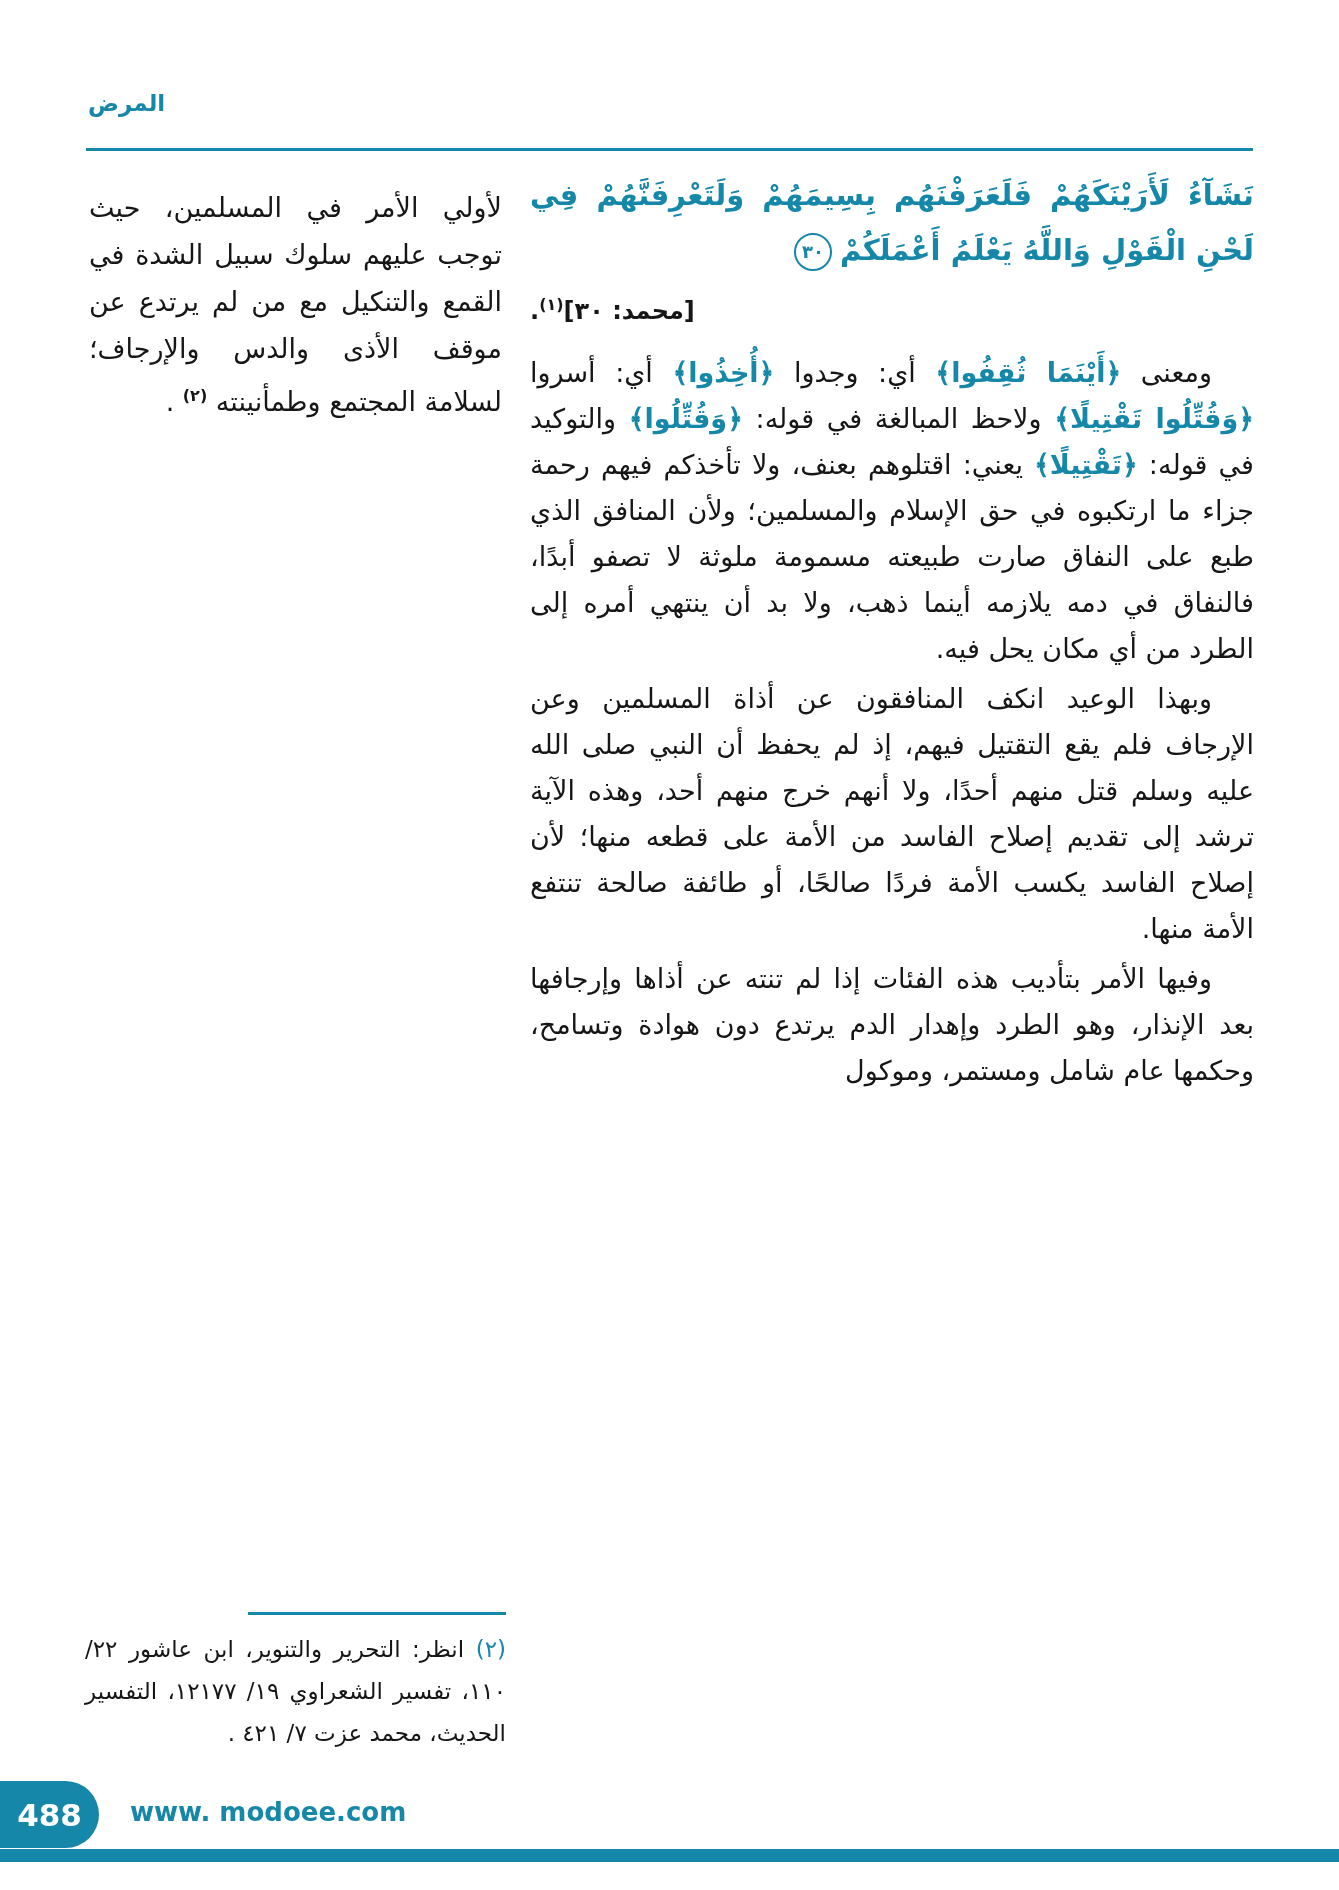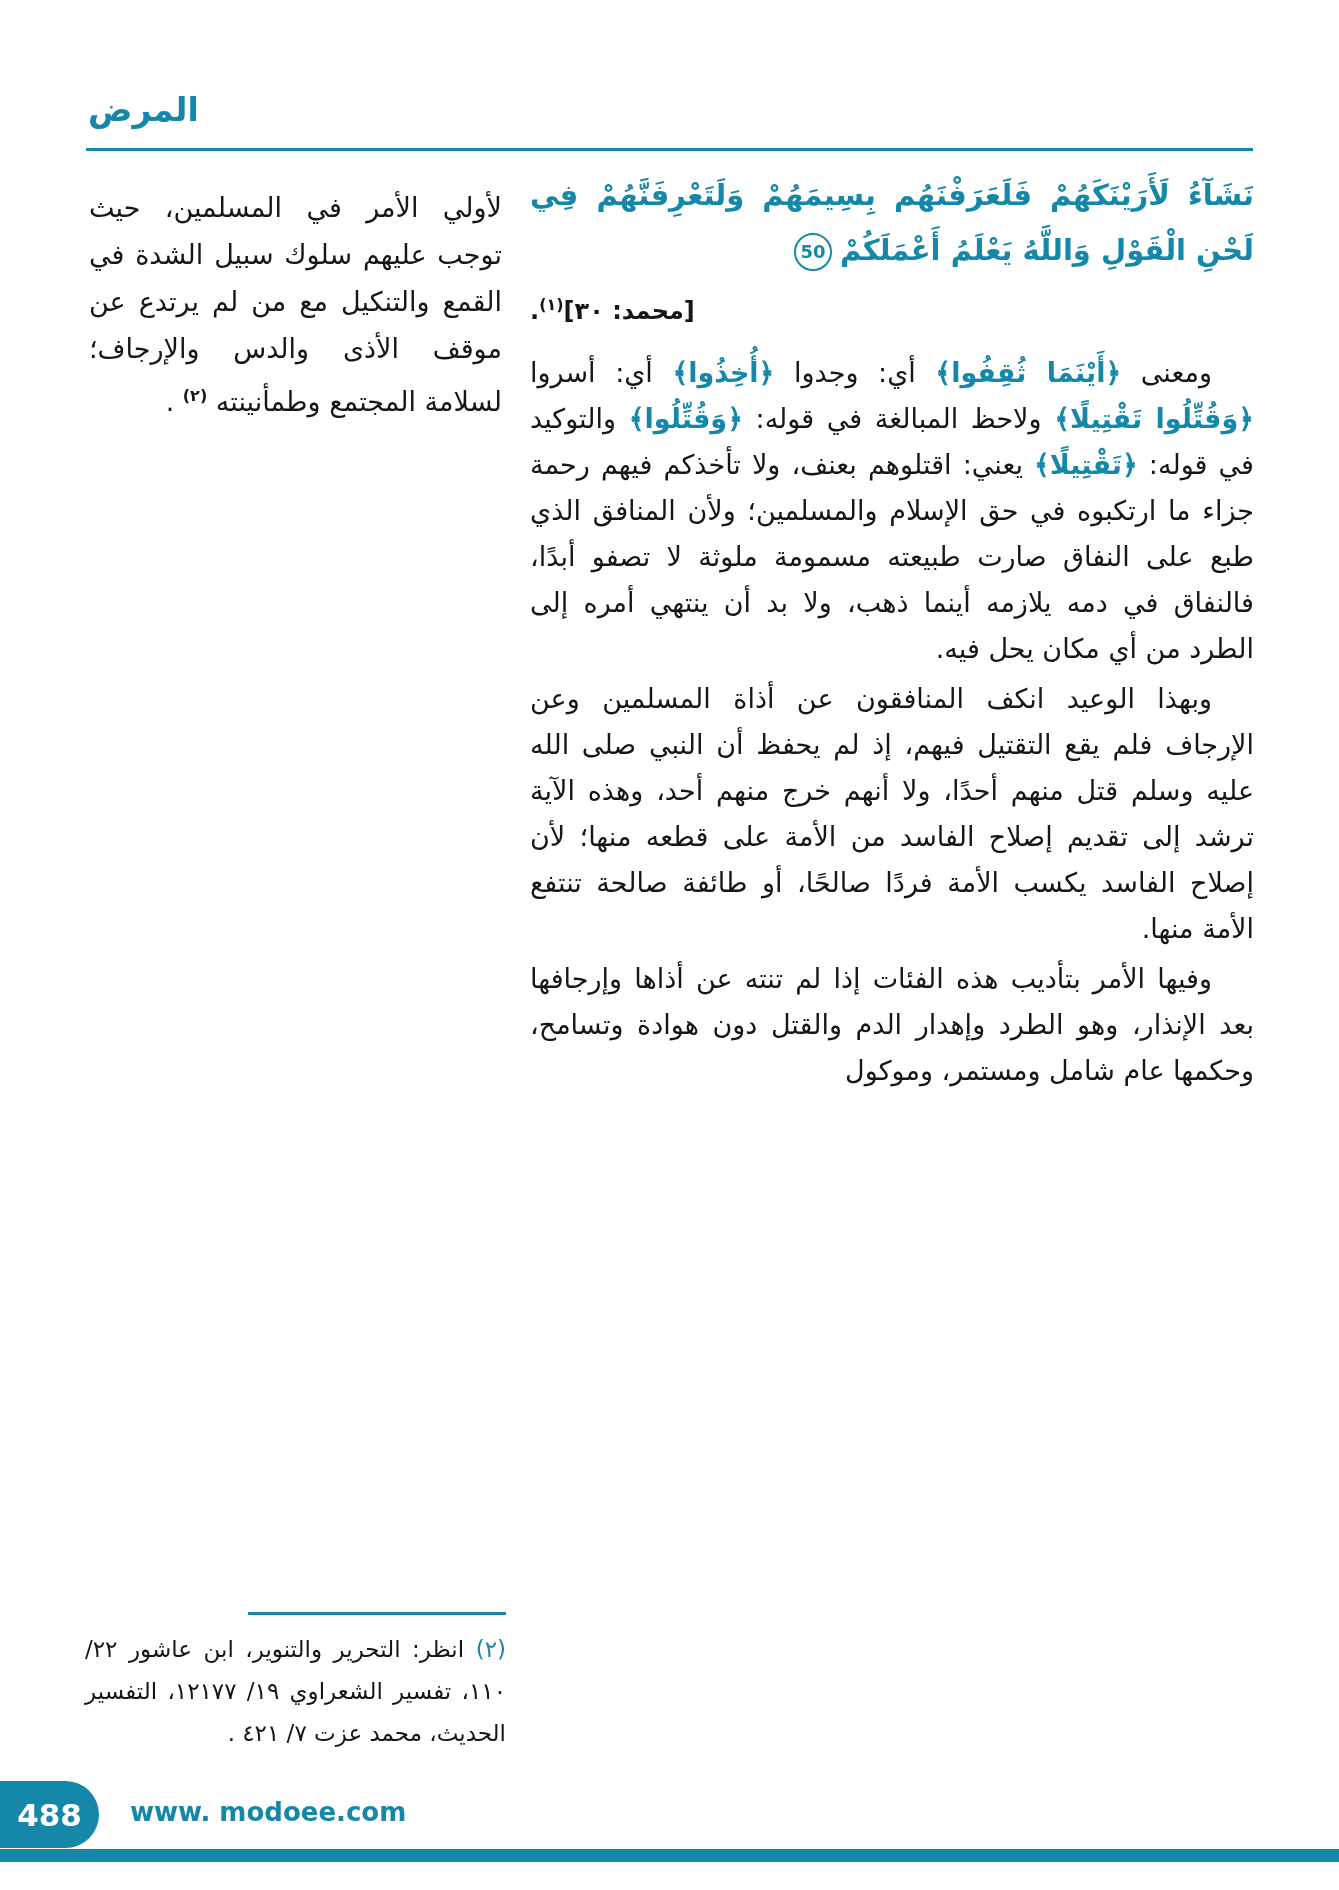--- a/index.html
+++ b/index.html
@@ -5,21 +5,21 @@
   :root { --accent:#1587a8; --ink:#161616; }
   * { box-sizing:border-box; }
   html,body { margin:0; padding:0; background:#ffffff; }
   .page {
     position:relative; width:1339px; height:1890px; margin:0 auto;
     background:#ffffff; overflow:hidden;
     font-family:"DejaVu Sans", sans-serif; color:var(--ink);
   }
   .header-title {
     position:absolute; left:88px; top:90px;
-    font-size:33px; font-weight:bold; color:var(--accent); direction:rtl;
+    font-size:23px; font-weight:bold; color:var(--accent); direction:rtl;
   }
   .header-rule {
     position:absolute; left:86px; right:86px; top:148px; height:3px;
     background:var(--accent);
   }
   .main-col {
     position:absolute; left:530px; top:168px; width:724px;
     direction:rtl; text-align:justify;
   }
   .verse {
@@ -74,30 +74,30 @@
 </head>
 <body>
 
 <div class="page">
 
   <div class="header-title">المرض</div>
   <div class="header-rule"></div>
 
   <div class="main-col">
     <div class="verse">
-      <span>نَشَآءُ لَأَرَيْنَكَهُمْ فَلَعَرَفْنَهُم بِسِيمَهُمْ وَلَتَعْرِفَنَّهُمْ فِي لَحْنِ الْقَوْلِ وَاللَّهُ يَعْلَمُ أَعْمَلَكُمْ</span><span class="ayah-circle">50</span>
+      <span>نَشَآءُ لَأَرَيْنَكَهُمْ فَلَعَرَفْنَهُم بِسِيمَهُمْ وَلَتَعْرِفَنَّهُمْ فِي لَحْنِ الْقَوْلِ وَاللَّهُ يَعْلَمُ أَعْمَلَكُمْ</span><span class="ayah-circle">٣٠</span>
     </div>
     <div class="verse-ref">
       <span>[محمد: ٣٠]</span><sup class="fn-sup">(١)</sup><span>.</span>
     </div>
 
     <p class="body-par"><span class="body-inline">ومعنى </span><span class="quran-inline">﴿أَيْنَمَا ثُقِفُوا﴾</span><span class="body-inline"> أي: وجدوا </span><span class="quran-inline">﴿أُخِذُوا﴾</span><span class="body-inline"> أي: أسروا </span><span class="quran-inline">﴿وَقُتِّلُوا تَقْتِيلًا﴾</span><span class="body-inline"> ولاحظ المبالغة في قوله: </span><span class="quran-inline">﴿وَقُتِّلُوا﴾</span><span class="body-inline"> والتوكيد في قوله: </span><span class="quran-inline">﴿تَقْتِيلًا﴾</span><span class="body-inline"> يعني: اقتلوهم بعنف، ولا تأخذكم فيهم رحمة جزاء ما ارتكبوه في حق الإسلام والمسلمين؛ ولأن المنافق الذي طبع على النفاق صارت طبيعته مسمومة ملوثة لا تصفو أبدًا، فالنفاق في دمه يلازمه أينما ذهب، ولا بد أن ينتهي أمره إلى الطرد من أي مكان يحل فيه.</span></p>
 
     <p class="body-par">وبهذا الوعيد انكف المنافقون عن أذاة المسلمين وعن الإرجاف فلم يقع التقتيل فيهم، إذ لم يحفظ أن النبي صلى الله عليه وسلم قتل منهم أحدًا، ولا أنهم خرج منهم أحد، وهذه الآية ترشد إلى تقديم إصلاح الفاسد من الأمة على قطعه منها؛ لأن إصلاح الفاسد يكسب الأمة فردًا صالحًا، أو طائفة صالحة تنتفع الأمة منها.</p>
-    <p class="body-par">وفيها الأمر بتأديب هذه الفئات إذا لم تنته عن أذاها وإرجافها بعد الإنذار، وهو الطرد وإهدار الدم والقتل دون هوادة وتسامح، وحكمها عام شامل ومستمر، وموكول</p>
+    <p class="body-par">وفيها الأمر بتأديب هذه الفئات إذا لم تنته عن أذاها وإرجافها بعد الإنذار، وهو الطرد وإهدار الدم يرتدع دون هوادة وتسامح، وحكمها عام شامل ومستمر، وموكول</p>
   </div>
 
   <div class="side-col">
     <p class="side-par">
       <span>لأولي الأمر في المسلمين، حيث توجب عليهم سلوك سبيل الشدة في القمع والتنكيل مع من لم يرتدع عن موقف الأذى والدس والإرجاف؛ لسلامة المجتمع وطمأنينته </span><sup class="fn-sup">(٢)</sup><span> .</span>
     </p>
   </div>
 
   <div class="footnote footnote-left">
     <div class="sep"></div>

